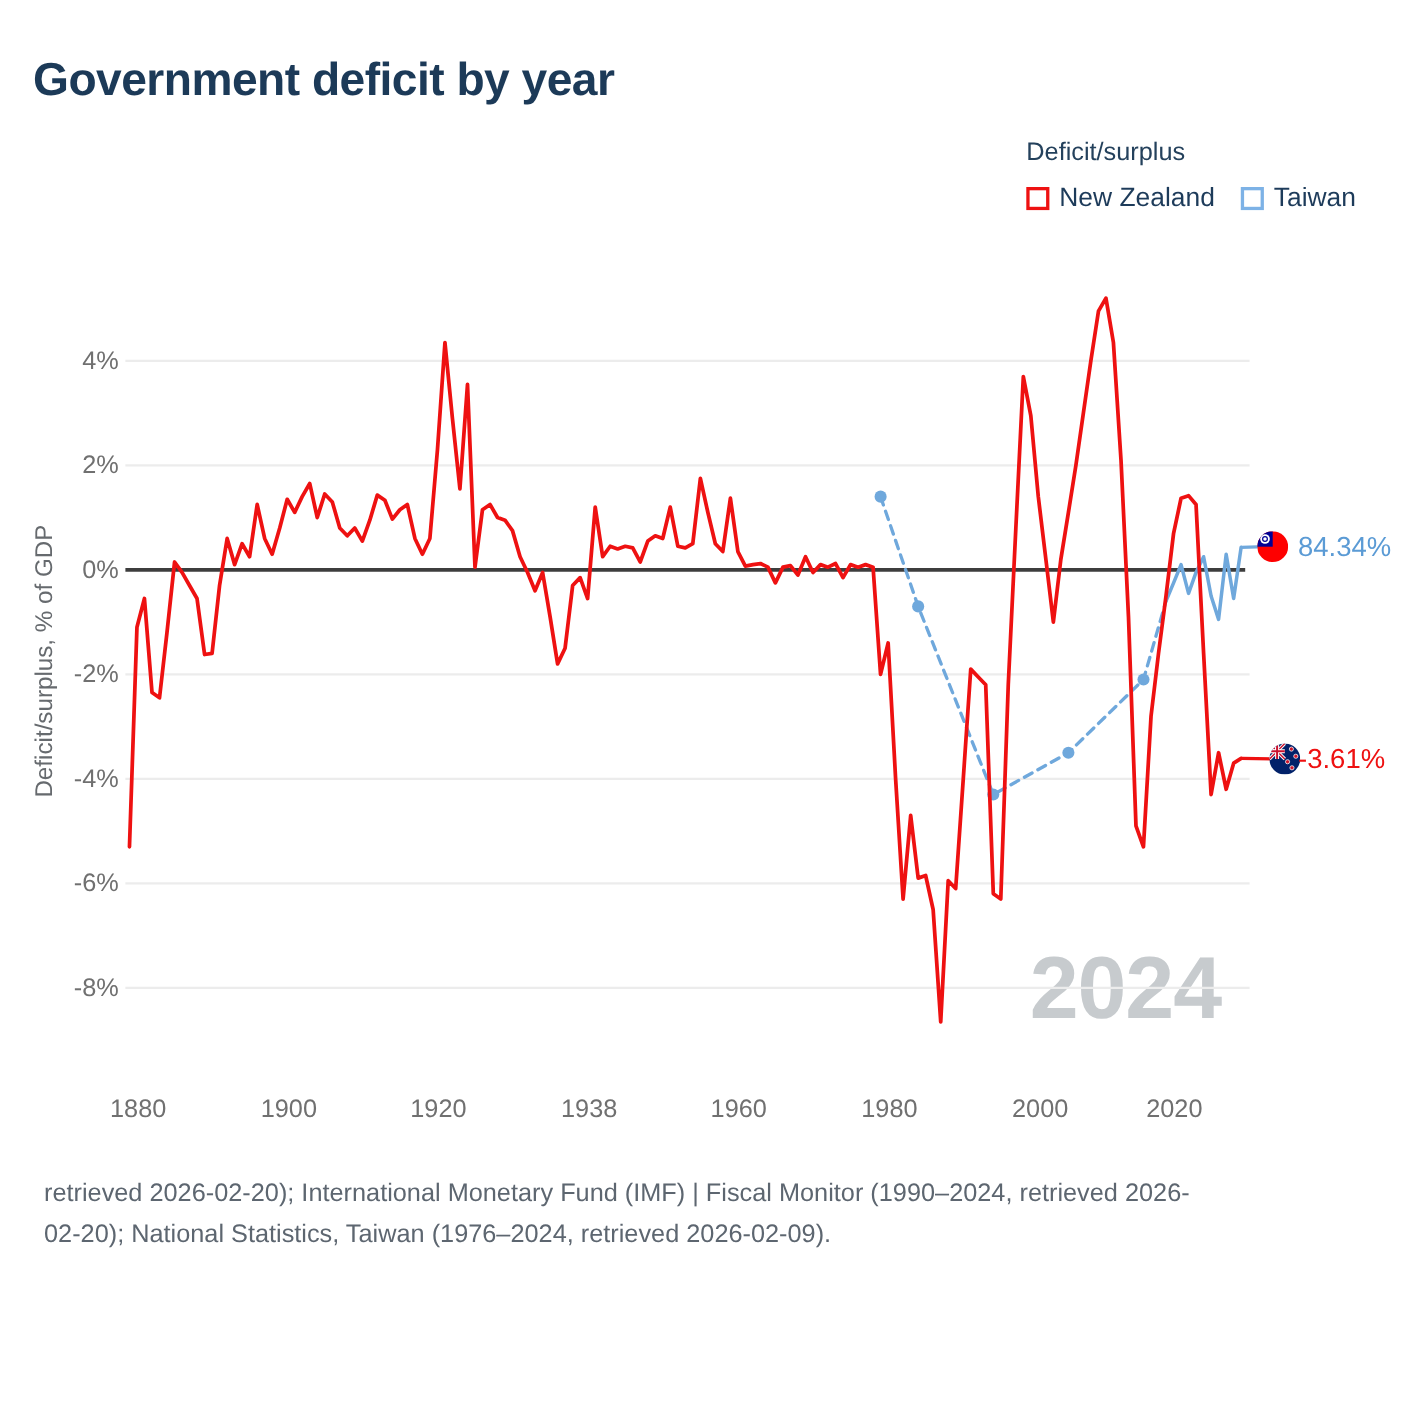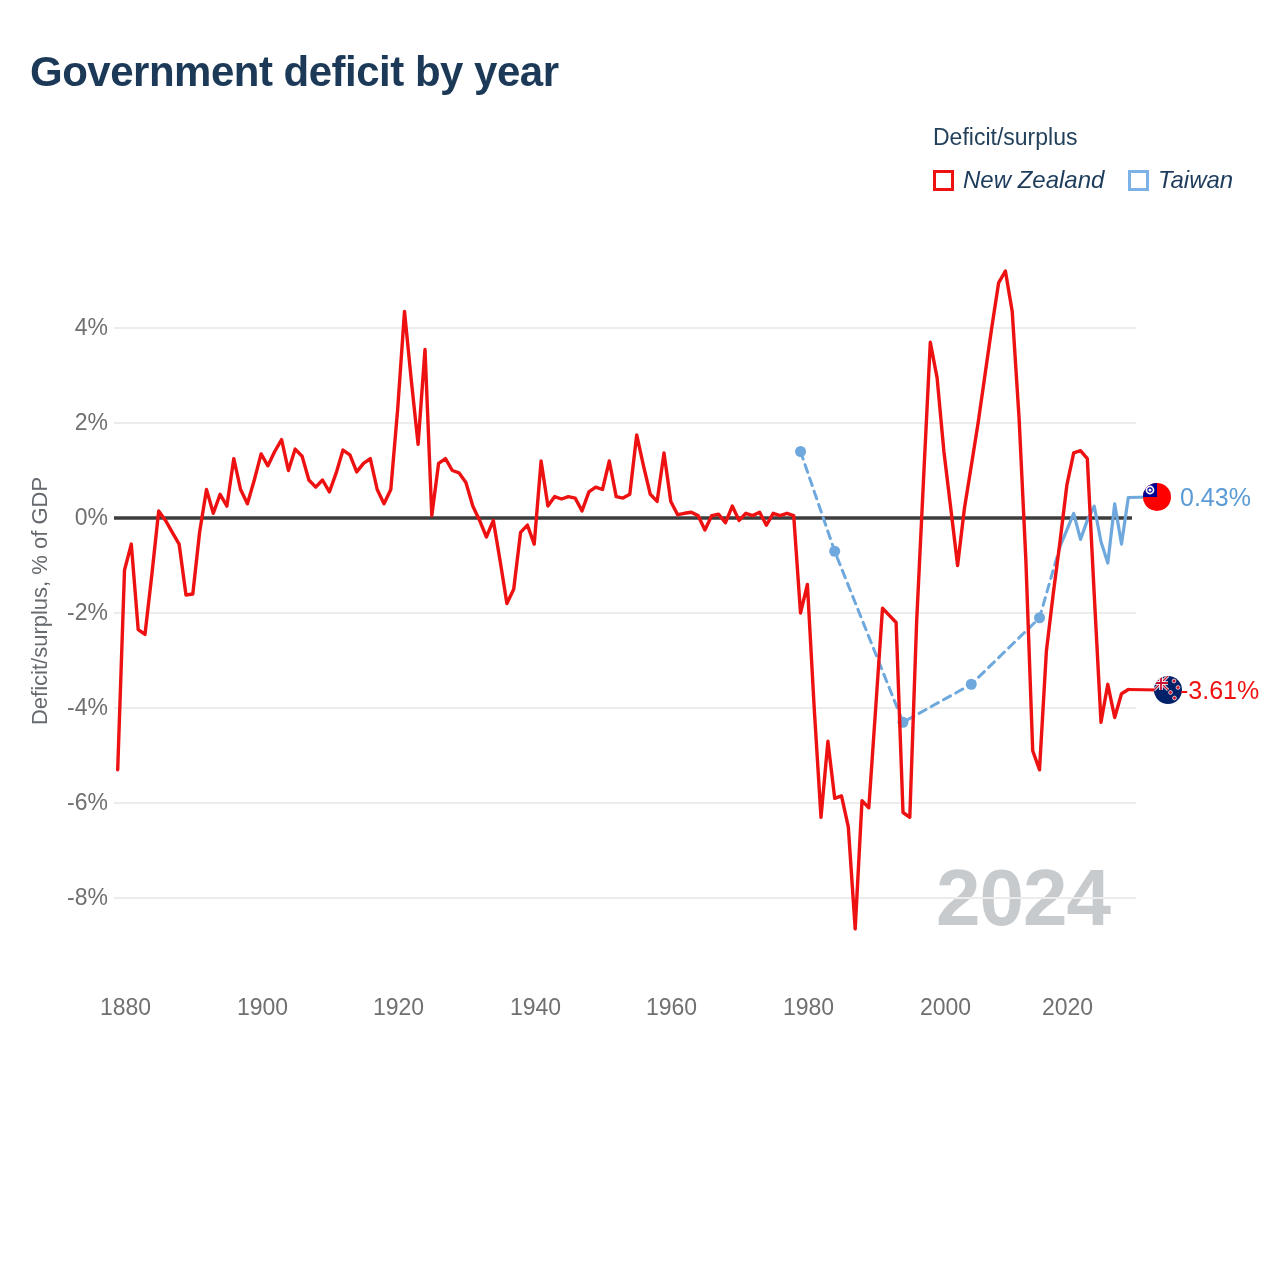--- a/index.html
+++ b/index.html
@@ -1,21 +1,21 @@
 <!DOCTYPE html>
 <html><head>
 <meta charset="utf-8">
 <style>
   html,body{margin:0;padding:0;background:#ffffff;}
   body{width:1280px;height:1280px;position:relative;overflow:hidden;
        font-family:"Liberation Sans", sans-serif;}
   .abs{position:absolute;}
   #title{left:30px;top:48px;font-size:42px;font-weight:700;color:#1c3a58;letter-spacing:-0.5px;}
   #legend-title{left:933px;top:124px;font-size:23px;color:#24415c;}
-  .legend-item{display:flex;align-items:center;gap:9px;font-style:italic;}
+  .legend-item{display:flex;align-items:center;gap:9px;}
   #legend-nz{left:933px;top:166px;}
   #legend-tw{left:1128px;top:166px;}
   .swatch{width:21px;height:21px;border:3px solid #000;background:#fff;box-sizing:border-box;}
   .legend-label{font-size:24px;color:#1d3b5a;}
   #ylabel{left:-128px;top:586px;width:340px;height:30px;transform:rotate(-90deg);
           transform-origin:center;text-align:center;font-size:22px;color:#666a6e;}
   .ytick{left:18px;width:90px;text-align:right;font-size:23px;color:#707070;}
   .xtick{width:90px;text-align:left;font-size:23px;color:#707070;top:994px;}
   #watermark{left:880px;top:852px;width:230px;text-align:right;font-size:80px;
              font-weight:700;color:#c7cbce;letter-spacing:-1px;}
@@ -109,23 +109,25 @@
 <div class="abs ytick" style="top:409px">2%</div>
 <div class="abs ytick" style="top:504px">0%</div>
 <div class="abs ytick" style="top:599px">-2%</div>
 <div class="abs ytick" style="top:694px">-4%</div>
 <div class="abs ytick" style="top:789px">-6%</div>
 <div class="abs ytick" style="top:884px">-8%</div>
 
 <div class="abs xtick" style="left:100px">1880</div>
 <div class="abs xtick" style="left:237px">1900</div>
 <div class="abs xtick" style="left:373px">1920</div>
-<div class="abs xtick" style="left:510px">1940</div>
+<div class="abs xtick" style="left:510px">1938</div>
 <div class="abs xtick" style="left:646px">1960</div>
 <div class="abs xtick" style="left:783px">1980</div>
 <div class="abs xtick" style="left:920px">2000</div>
 <div class="abs xtick" style="left:1042px">2020</div>
 
-<div id="end-tw" class="abs endlabel" style="color: rgb(91, 155, 213);">0.43%</div>
+<div id="end-tw" class="abs endlabel" style="color: rgb(91, 155, 213);">84.34%</div>
 <div id="end-nz" class="abs endlabel" style="color: rgb(238, 17, 17);">-3.61%</div>
 
 <div id="footer" class="abs">
+  <div>retrieved 2026-02-20); International Monetary Fund (IMF) | Fiscal Monitor (1990–2024, retrieved 2026-</div>
+  <div>02-20); National Statistics, Taiwan (1976–2024, retrieved 2026-02-09).</div>
 </div>
 
 </body></html>

